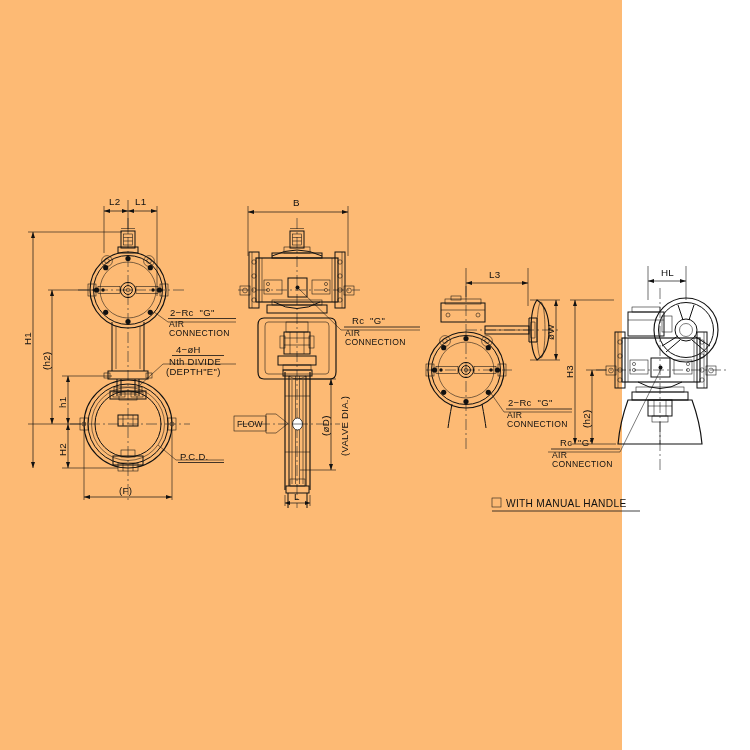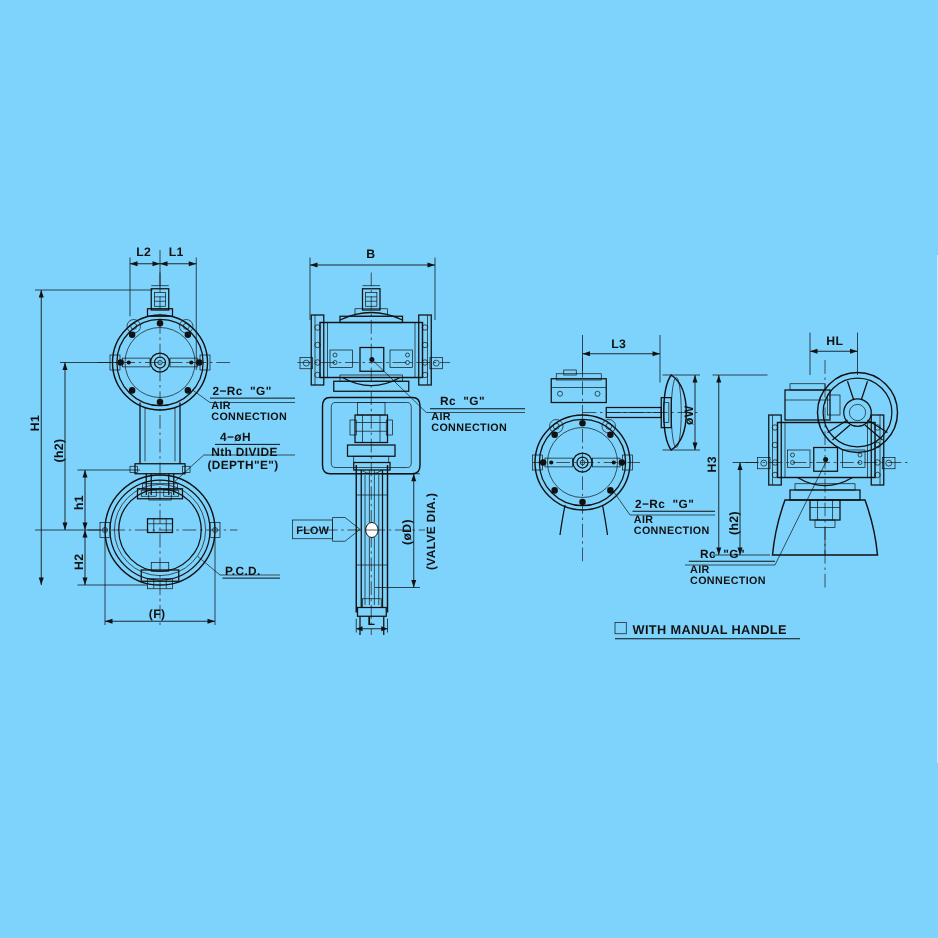--- a/index.html
+++ b/index.html
@@ -2,21 +2,21 @@
 <html><head>
 <meta charset="utf-8">
 <title>Butterfly Valve Drawing</title>
 <style>
   html,body{margin:0;padding:0;background:#ffffff;}
   body{
     width:750px;height:750px;overflow:hidden;
     font-family:"Liberation Sans", sans-serif;
     color:#1a1a1a;
   }
-  #sheet{position:relative;width:750px;height:750px;background:#7dd3fc;font-weight:bold;}
+  #sheet{position:relative;width:622px;height:750px;background:#fdba74;}
   #sheet svg{display:block;position:absolute;left:0;top:0;}
   .txt{
     font-family:"Liberation Sans", sans-serif;
     font-size:9.5px;
     fill:#111111;
     letter-spacing:0.3px;
     white-space:pre;
   }
   .txt.sm{font-size:8.6px;}
   .txt.dim{font-size:9.8px;}

